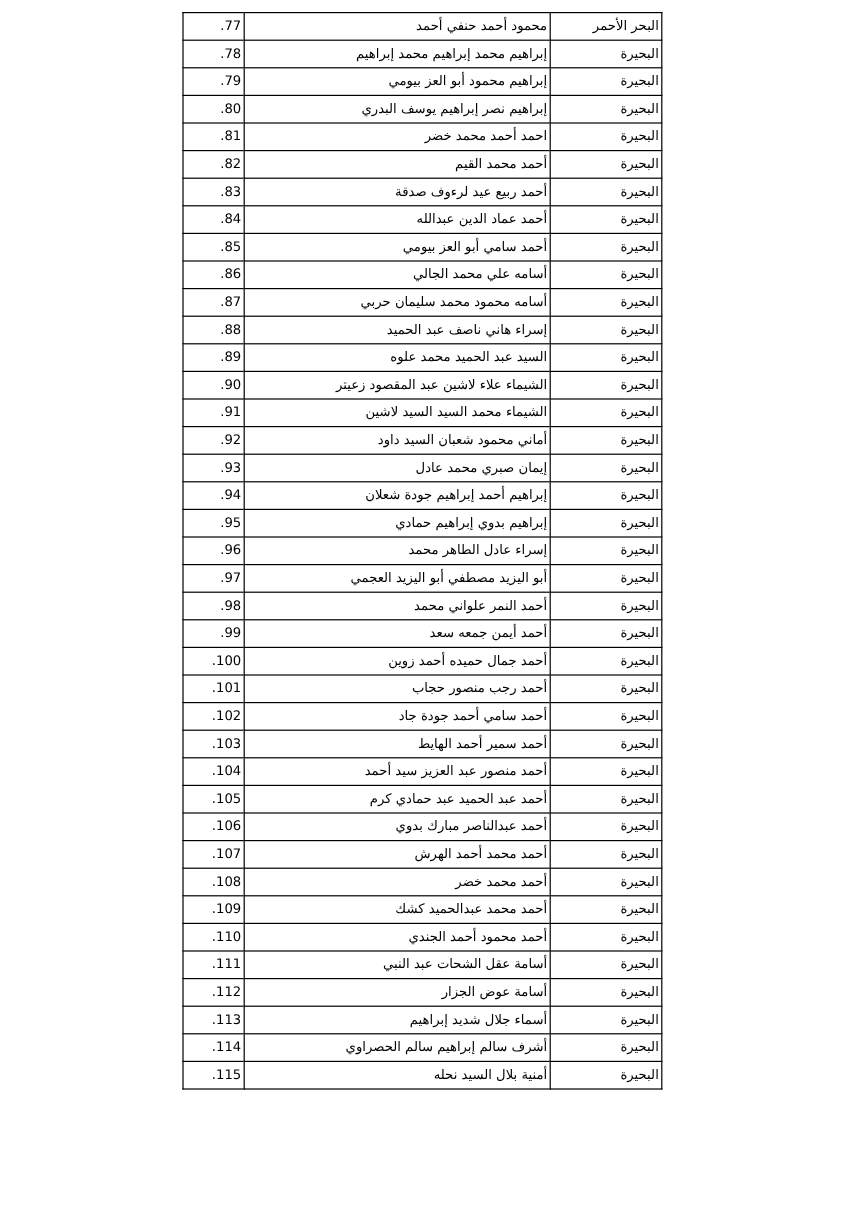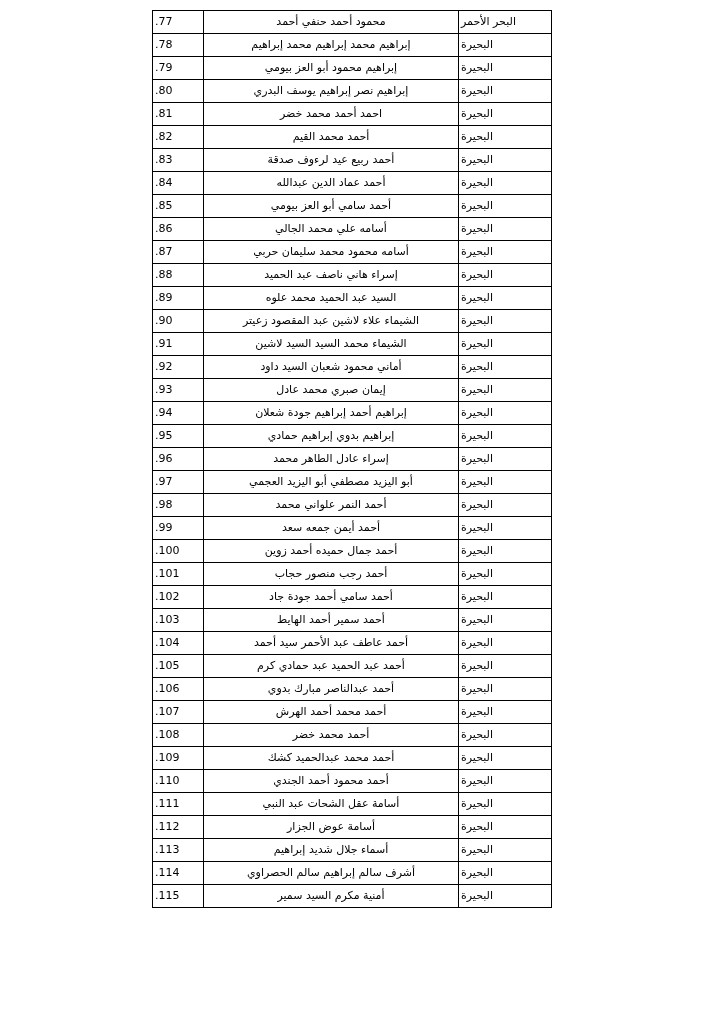--- a/index.html
+++ b/index.html
@@ -31,33 +31,33 @@
     height: 22px;
     padding: 0 2px;
     font-size: 11px;
     line-height: 1.05;
     vertical-align: middle;
     overflow: hidden;
     white-space: nowrap;
   }
   td.col-num {
     width: 46px;
-    text-align: left;
+    text-align: right;
     direction: ltr;
     font-size: 11.5px;
   }
   td.col-name {
     width: 250px;
-    text-align: center;
+    text-align: right;
     direction: rtl;
     font-size: 11.5px;
   }
   td.col-gov {
     width: 88px;
-    text-align: left;
+    text-align: right;
     direction: rtl;
     font-size: 11.5px;
   }
 </style>
 </head>
 <body>
 
 <div class="page">
   <table class="roster">
     <tbody>
@@ -191,21 +191,21 @@
           <td class="col-name">أحمد سامي أحمد جودة جاد</td>
           <td class="col-num">.102</td>
         </tr>
         <tr>
           <td class="col-gov">البحيرة</td>
           <td class="col-name">أحمد سمير أحمد الهايط</td>
           <td class="col-num">.103</td>
         </tr>
         <tr>
           <td class="col-gov">البحيرة</td>
-          <td class="col-name">أحمد عاطف عبد الأحمر سيد أحمد</td>
+          <td class="col-name">أحمد منصور عبد العزيز سيد أحمد</td>
           <td class="col-num">.104</td>
         </tr>
         <tr>
           <td class="col-gov">البحيرة</td>
           <td class="col-name">أحمد عبد الحميد عبد حمادي كرم</td>
           <td class="col-num">.105</td>
         </tr>
         <tr>
           <td class="col-gov">البحيرة</td>
           <td class="col-name">أحمد عبدالناصر مبارك بدوي</td>
@@ -246,18 +246,18 @@
           <td class="col-name">أسماء جلال شديد إبراهيم</td>
           <td class="col-num">.113</td>
         </tr>
         <tr>
           <td class="col-gov">البحيرة</td>
           <td class="col-name">أشرف سالم إبراهيم سالم الحصراوي</td>
           <td class="col-num">.114</td>
         </tr>
         <tr>
           <td class="col-gov">البحيرة</td>
-          <td class="col-name">أمنية مكرم السيد سمير</td>
+          <td class="col-name">أمنية بلال السيد نحله</td>
           <td class="col-num">.115</td>
         </tr>
       </tbody>
   </table>
 </div>
 
 </body></html>

